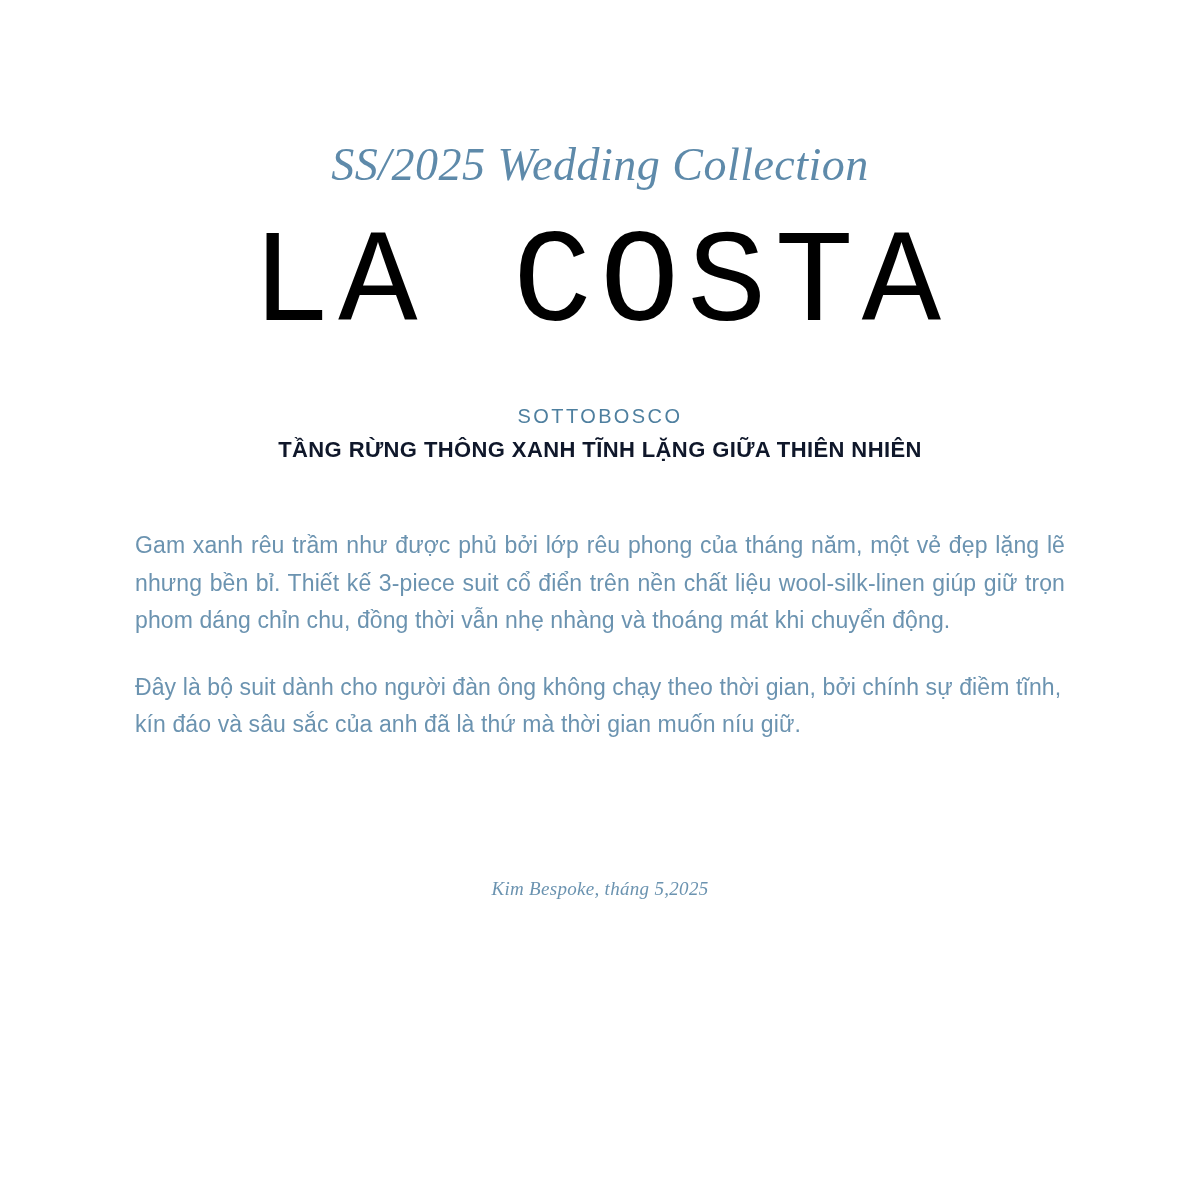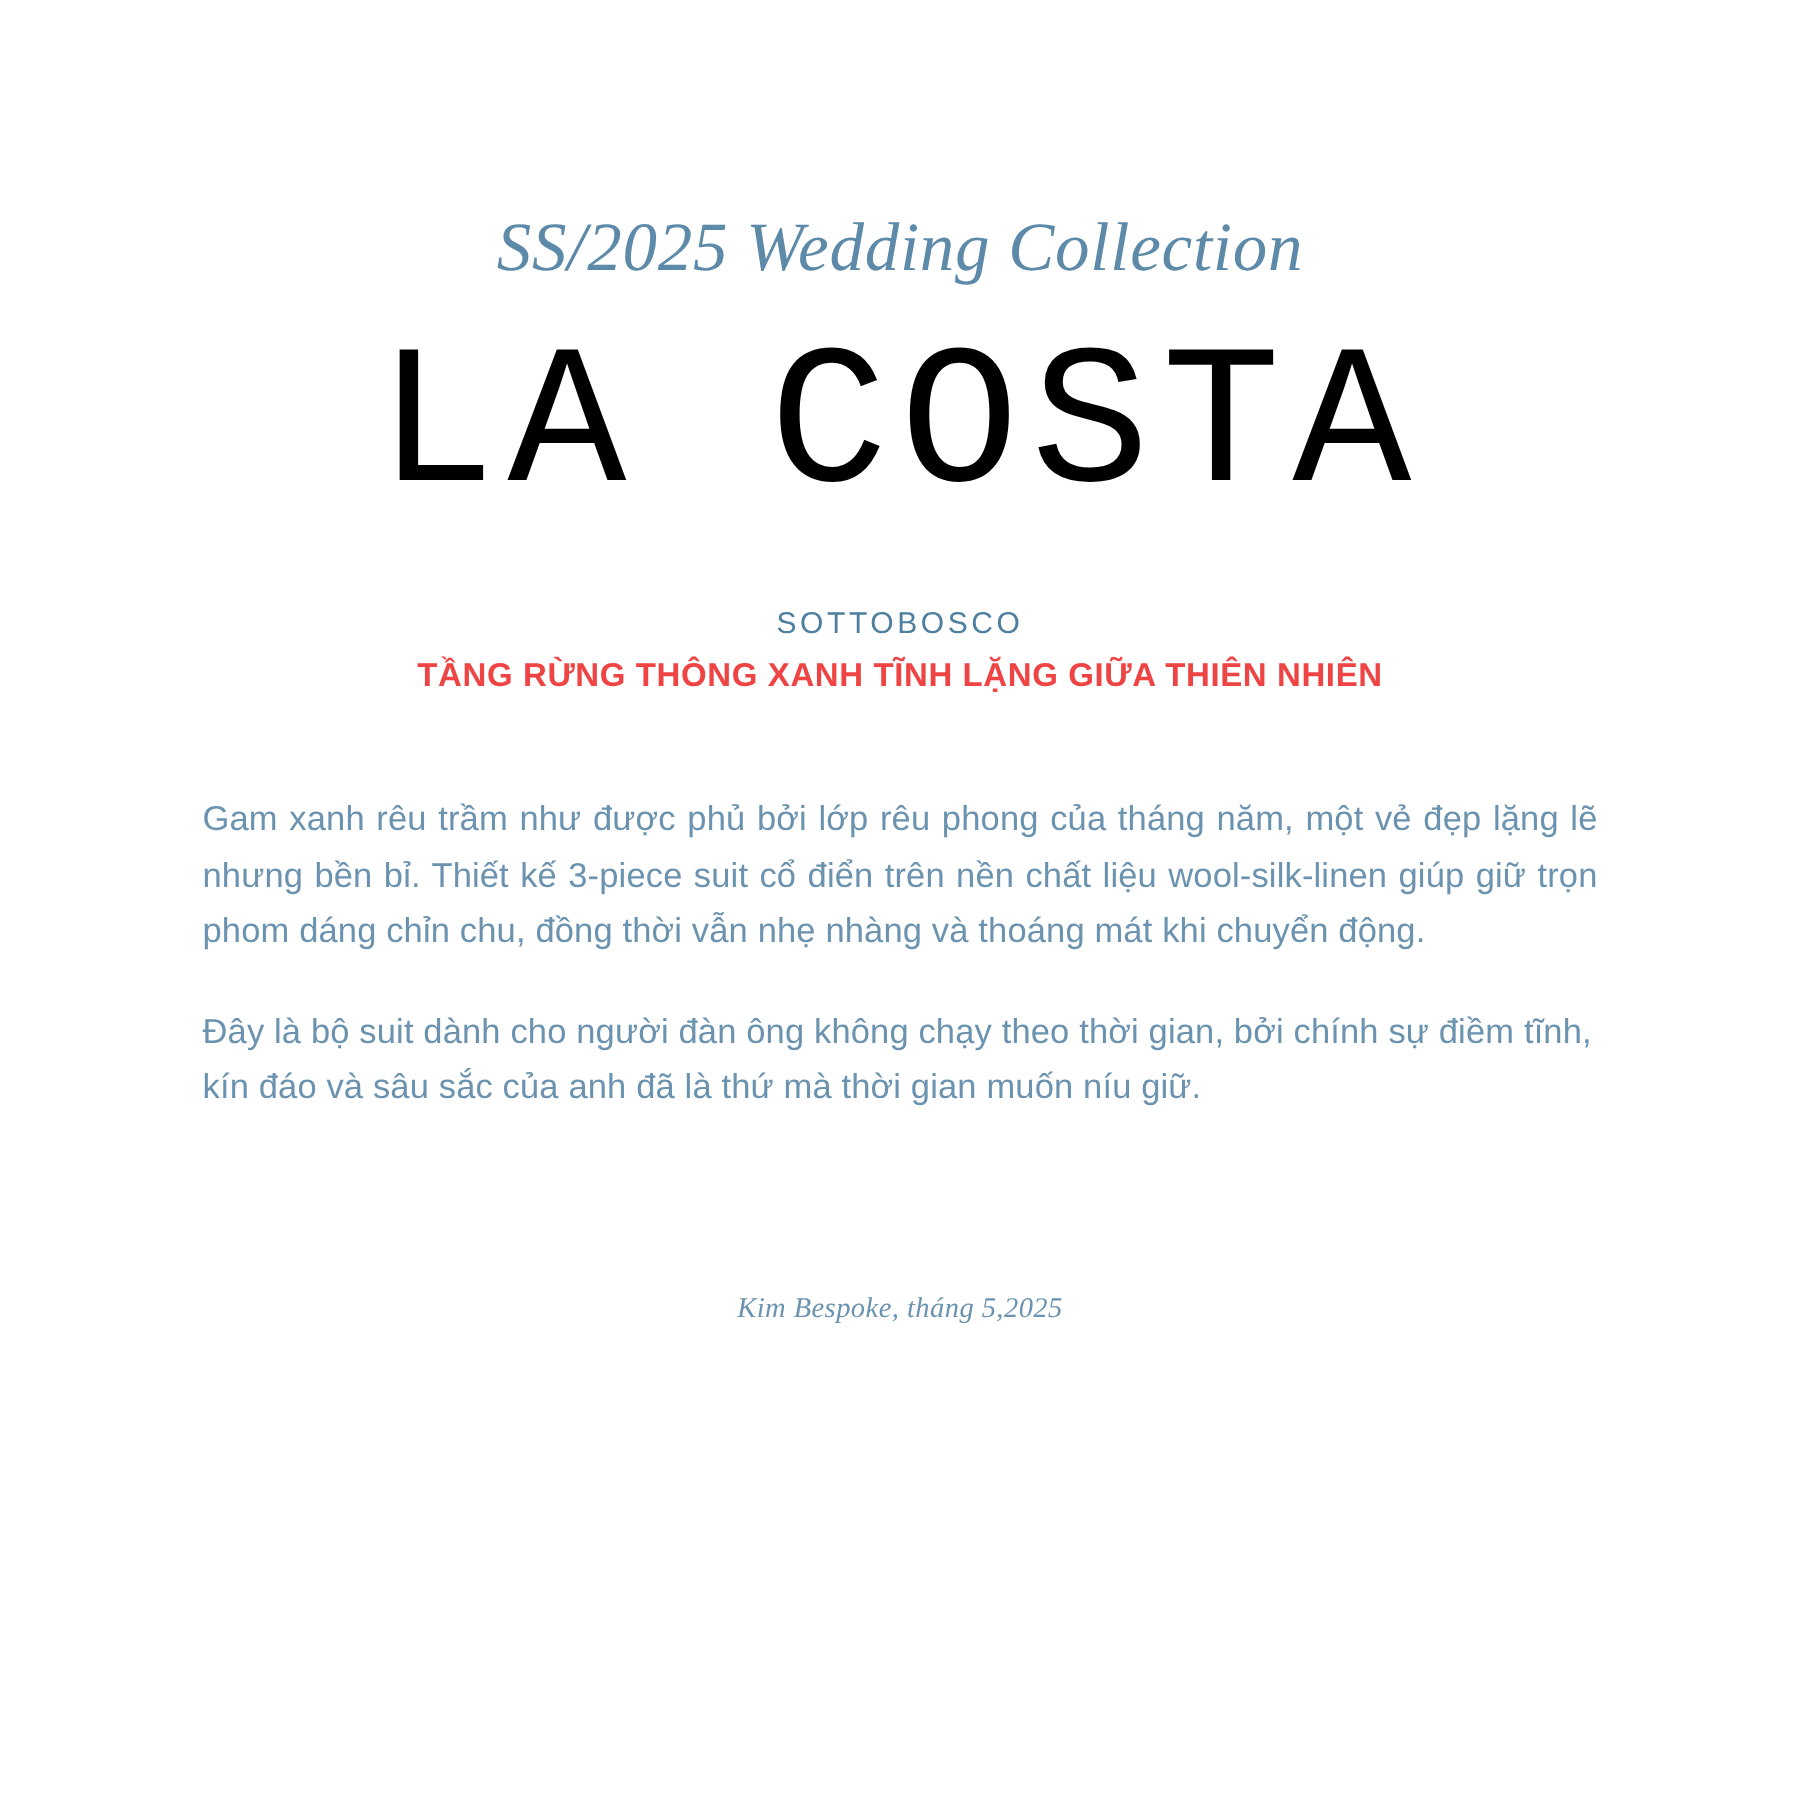--- a/index.html
+++ b/index.html
@@ -55,40 +55,40 @@
     font-weight: 400;
     letter-spacing: 2.4px;
     color: #4e7f9f;
     line-height: 1.5;
   }
   .sub-tagline {
     margin-top: 4px;
     font-size: 22px;
     font-weight: 700;
     letter-spacing: 0.4px;
-    color: #ef4444;
+    color: #0f172a;
     line-height: 1.4;
     white-space: nowrap;
   }
 
   
   .body-copy {
     width: 930px;
     margin-top: 62px;
     text-align: justify;
     color: #6b93b0;
     font-size: 23px;
     line-height: 1.62;
     letter-spacing: 0.1px;
   }
   .body-copy p {
     margin: 0 0 30px 0;
   }
   .body-copy p:last-child {
-    margin-bottom: 0;
+    margin-bottom: 16px;
   }
   .body-copy p.last {
     text-align: left;
   }
 
   
   .signature {
     margin-top: 118px;
     font-family: "Liberation Serif", "DejaVu Serif", serif;
     font-style: italic;

